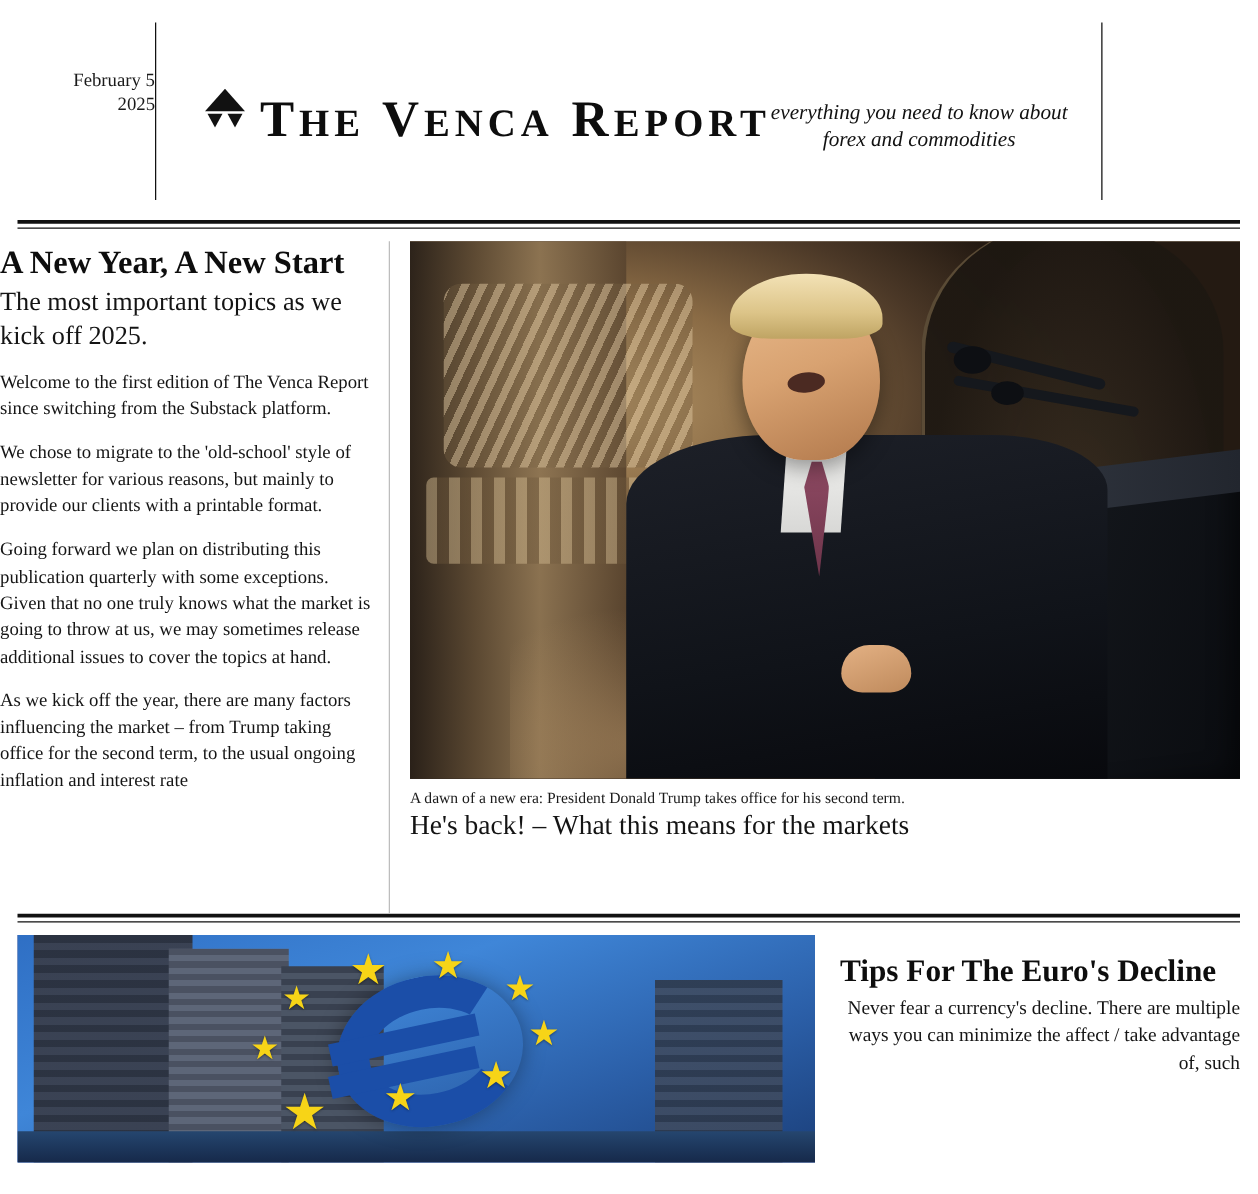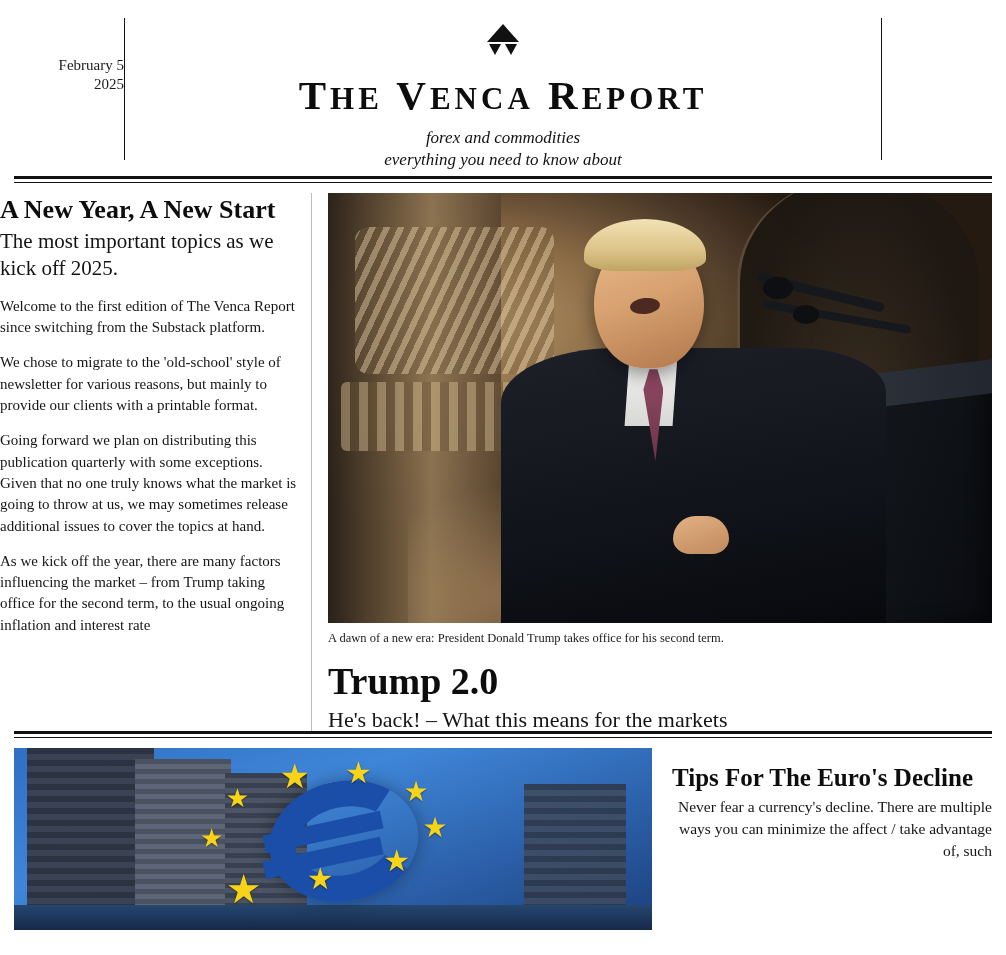--- a/index.html
+++ b/index.html
@@ -43,23 +43,22 @@
     padding-bottom: 28px;
   }
   .rule-v {
     width: 1px;
     background: #111;
     margin: 8px 0 8px 0;
   }
   .masthead-center {
     flex: 1;
     display: flex;
-    flex-direction: column;
     align-items: center;
-    justify-content: space-between;
+    justify-content: center;
     padding-top: 14px;
   }
   .logo-mark {
     margin-bottom: 4px;
   }
   .masthead-title {
     font-family: "Liberation Serif", serif;
     font-size: 41px;
     letter-spacing: 4px;
     font-weight: 700;
@@ -396,22 +395,22 @@
     <div class="masthead-center">
       <div class="logo-mark">
         <svg width="56" height="42" viewBox="0 0 56 42" aria-hidden="true">
           <polygon points="28,0 44,18 12,18" fill="#111111"></polygon>
           <polygon points="14,20 26,20 20,31" fill="#111111"></polygon>
           <polygon points="30,20 42,20 36,31" fill="#111111"></polygon>
         </svg>
       </div>
       <h1 class="masthead-title"><span>T</span><span class="small-caps">HE</span> <span>V</span><span class="small-caps">ENCA</span> <span>R</span><span class="small-caps">EPORT</span></h1>
       <div class="masthead-tagline">
+        <div>everything you need to know about</div>
         <div>forex and commodities</div>
-        <div>everything you need to know about</div>
       </div>
     </div>
 
     <div class="rule-v"></div>
     <div class="masthead-right-spacer"></div>
   </div>
 
   <div class="rule-double"></div>
 
   <div class="section-top">
@@ -444,21 +443,20 @@
           <div class="t-mouth"></div>
           <div class="t-mic1"></div>
           <div class="t-mic2"></div>
           <div class="t-mic-head1"></div>
           <div class="t-mic-head2"></div>
           <div class="t-hand"></div>
         </div>
       </div>
       <p class="caption">A dawn of a new era: President Donald Trump takes office for his second term.</p>
 
-      <h2 class="headline-2">Trump 2.0</h2>
       <p class="deck-2">He's back! – What this means for the markets</p>
     </div>
   </div>
 
   <div class="rule-double-2"></div>
 
   <div class="section-bottom">
     <div class="col-photo2">
       <div class="photo-euro">
         <div class="euro-scene">

